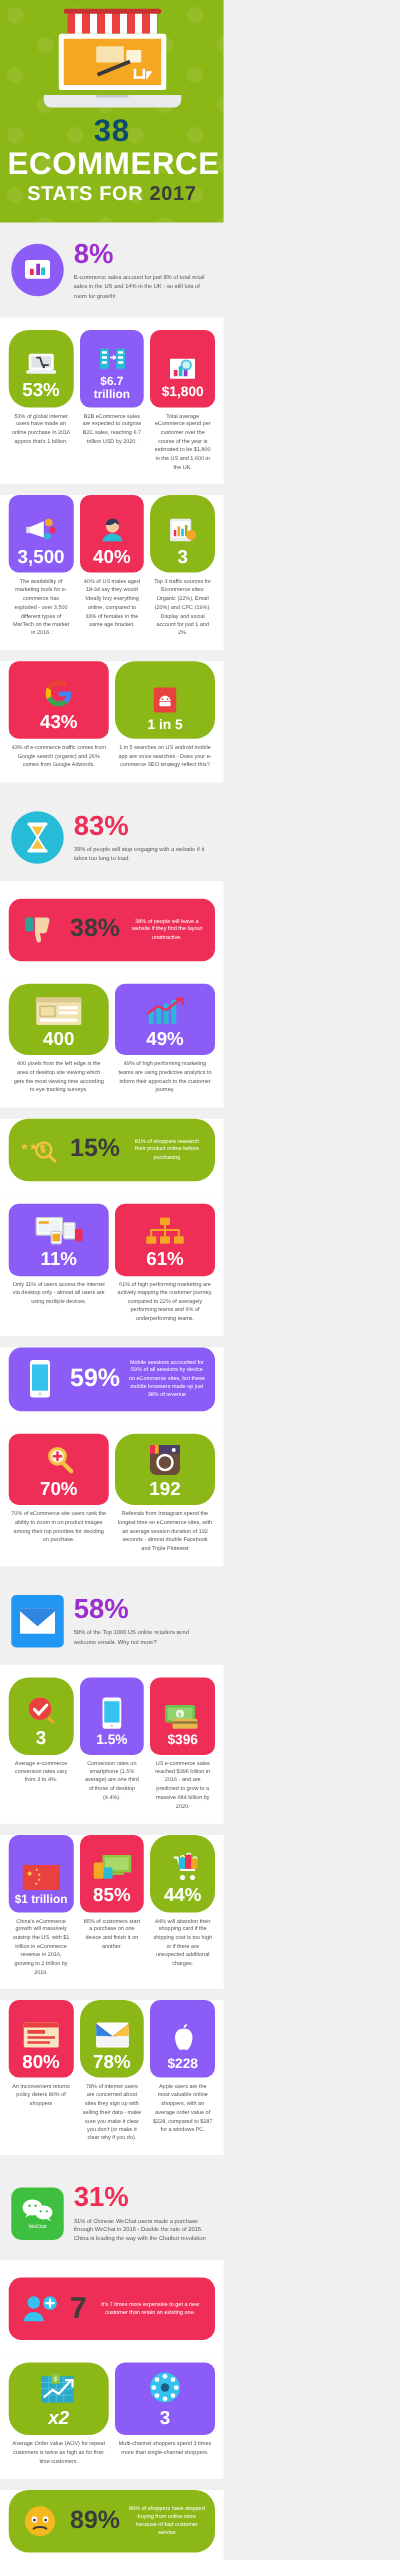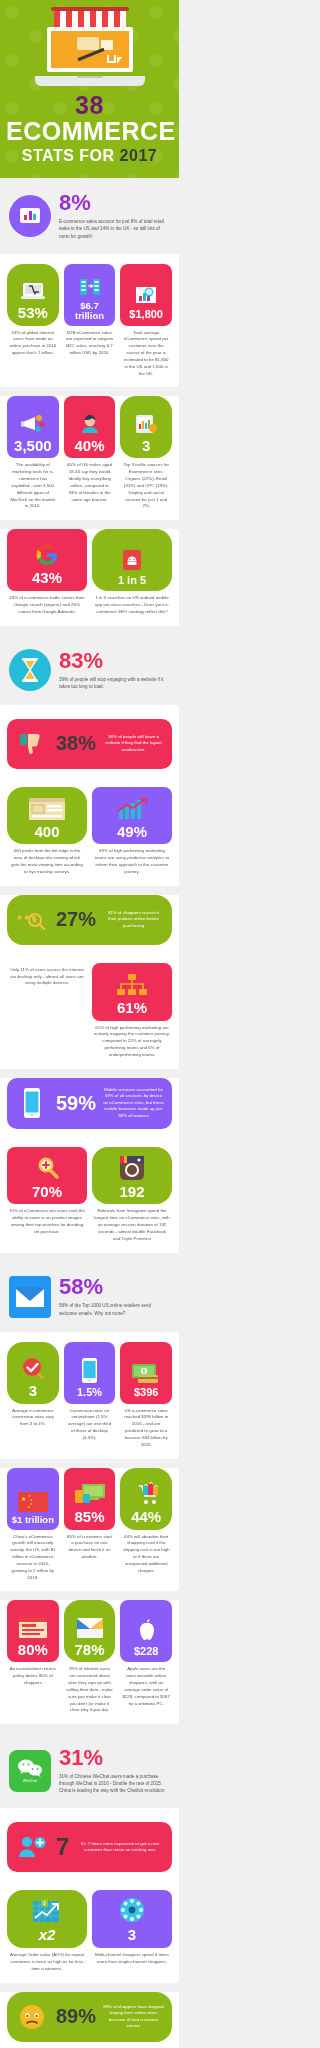--- a/index.html
+++ b/index.html
@@ -52,21 +52,21 @@
   .scr-cart{position:absolute;left:56px;top:24px;width:9px;height:8px;border:2px solid #fff;border-top:none;}
   .scr-cursor{position:absolute;left:66px;top:26px;width:0;height:0;border-left:5px solid #fff;border-bottom:7px solid transparent;}
   .base {
     width:110px; height:10px; margin:0 auto;
     background:#e8eaec; border-radius:0 0 6px 6px;
   }
   .base:after{content:"";display:block;width:26px;height:2px;margin:4px auto;background:#c3c8cc;border-radius:1px;}
 
   h1.title { position:relative; z-index:2; color:#fff; line-height:1.05; }
   .t-row1 { font-size:25px; font-weight:bold; letter-spacing:.5px; }
-  .t-row1 .num { color:#701a75; }
+  .t-row1 .num { color:#0c4a6e; }
   .t-row2 { font-size:16px; font-weight:bold; letter-spacing:.5px; margin-top:3px; }
   .t-row2 .yr { color:#3c3c3b; }
 
   
   .band { padding:10px 7px; }
   .band.grey { background:#f0f0f0; }
   .band.white { background:#ffffff; }
 
   
   .feature { display:flex; align-items:center; gap:8px; padding:4px 2px; }
@@ -369,28 +369,43 @@
   <div class="band white" style="padding-top:0;">
     <div class="pill bg-green">
       <div class="p-icon">
         <svg width="32" height="22" viewBox="0 0 32 22">
             <text x="0" y="11" font-size="8" fill="#f5c243">★★★</text>
             <circle cx="19" cy="11" r="6" fill="none" stroke="#f5c243" stroke-width="2"></circle>
             <text x="15" y="14" font-size="8" fill="#f5c243">★</text>
             <path d="M23.5 15.5 28 20" stroke="#f5c243" stroke-width="2.4" stroke-linecap="round"></path>
           </svg>
       </div>
-      <div class="p-stat" style="color:#3c3c3b;">27%</div>
+      <div class="p-stat" style="color:#3c3c3b;">15%</div>
       <div class="p-text" style="color:#fff;">81% of shoppers research their product online before purchasing</div>
     </div>
   </div>
 
   <div class="band white rowblock" style="padding-top:4px;">
     <div class="grid g2">
       <div class="cell">
+        <div class="card bg-purple" style="min-height:56px;">
+          <div class="c-icon">
+            <svg width="40" height="25" viewBox="0 0 40 25">
+                <rect x="2" y="2" width="21" height="14" rx="1" fill="#fff" stroke="#c9ced3"></rect>
+                <rect x="4" y="4" width="17" height="10" fill="#eef3f6"></rect>
+                <rect x="4" y="5" width="8" height="2" fill="#f5a623"></rect>
+                <rect x="24" y="6" width="9" height="13" rx="1" fill="#fff" stroke="#c9ced3"></rect>
+                <rect x="25" y="8" width="7" height="9" fill="#eef3f6"></rect>
+                <rect x="14" y="13" width="8" height="10" rx="1" fill="#fff" stroke="#c9ced3"></rect>
+                <rect x="15" y="15" width="6" height="6" fill="#f5a623"></rect>
+                <rect x="33" y="11" width="6" height="10" rx="1" fill="#ef2e57"></rect>
+              </svg>
+          </div>
+          <div class="c-stat">11%</div>
+        </div>
         <div class="caption">Only 11% of users access the internet via desktop only - almost all users are using multiple devices.</div>
       </div>
       <div class="cell">
         <div class="card bg-pink" style="min-height:56px;">
           <div class="c-icon">
             <svg width="34" height="24" viewBox="0 0 34 24">
                 <rect x="13" y="1" width="8" height="6" rx="1" fill="#f5a623"></rect>
                 <rect x="2" y="16" width="8" height="6" rx="1" fill="#f5a623"></rect>
                 <rect x="13" y="16" width="8" height="6" rx="1" fill="#f5a623"></rect>
                 <rect x="24" y="16" width="8" height="6" rx="1" fill="#f5a623"></rect>

